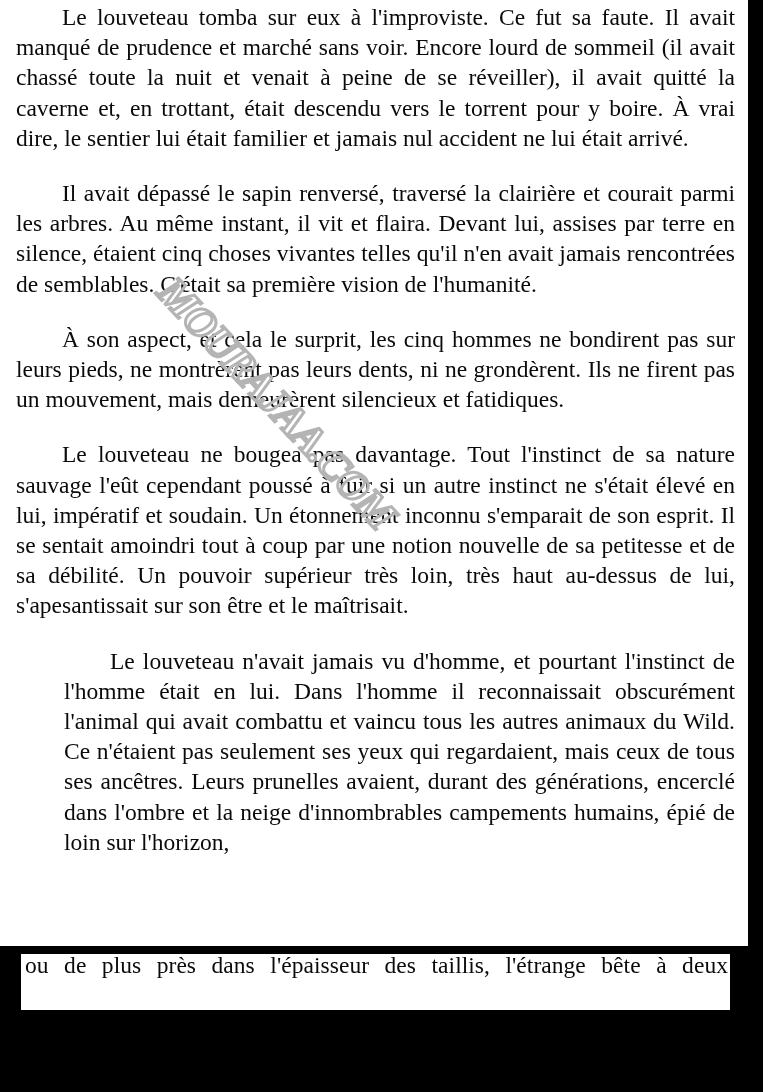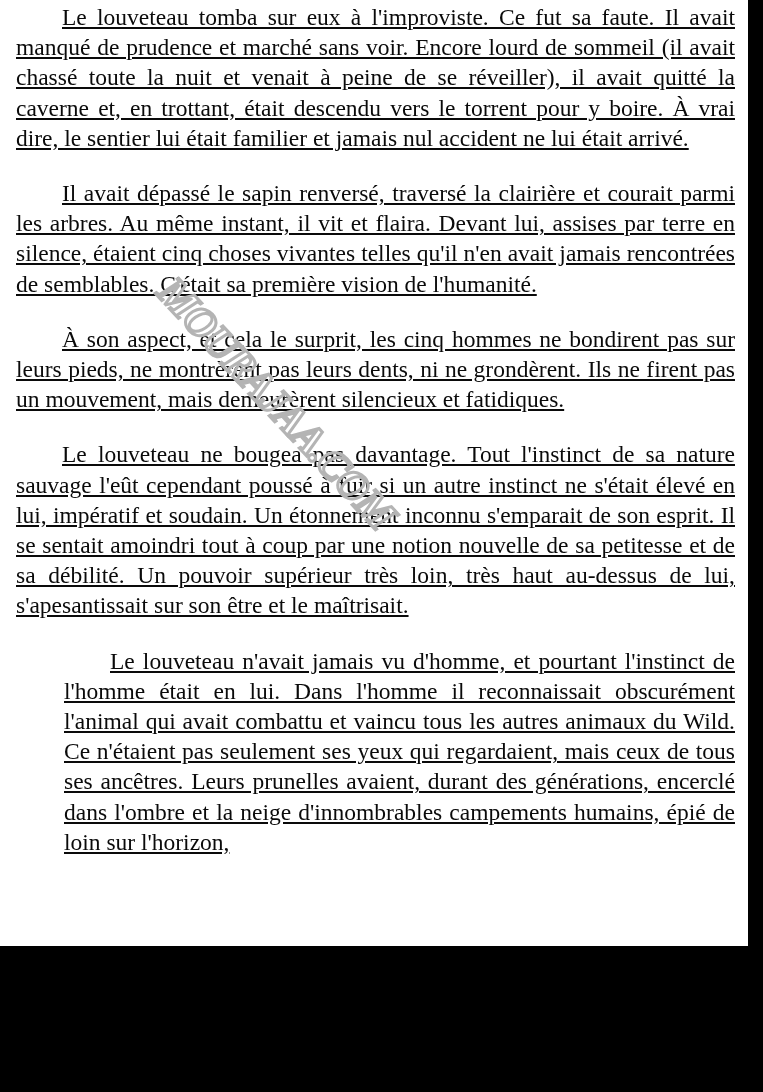--- a/index.html
+++ b/index.html
@@ -39,21 +39,20 @@
     width: 719px;
   }
 
   .para {
     margin: 0 0 25px 0;
     font-size: 23.5px;
     line-height: 30.2px;
     color: #0a0a0a;
     text-align: justify;
     text-indent: 46px;
-    text-decoration: underline;
     -webkit-font-smoothing: none;
   }
   .para:last-child { margin-bottom: 0; }
 
   
   .para.tail { margin-bottom: 0; margin-left: 48px; }
 
   
   #watermark {
     position: absolute;
@@ -129,14 +128,20 @@
       <p class="para">Le louveteau ne bougea pas davantage. Tout l'instinct de sa nature sauvage l'eût cependant poussé à fuir si un autre instinct ne s'était élevé en lui, impératif et soudain. Un étonnement inconnu s'emparait de son esprit. Il se sentait amoindri tout à coup par une notion nouvelle de sa petitesse et de sa débilité. Un pouvoir supérieur très loin, très haut au-dessus de lui, s'apesantissait sur son être et le maîtrisait.</p>
       <p class="para tail">Le louveteau n'avait jamais vu d'homme, et pourtant l'instinct de l'homme était en lui. Dans l'homme il reconnaissait obscurément l'animal qui avait combattu et vaincu tous les autres animaux du Wild. Ce n'étaient pas seulement ses yeux qui regardaient, mais ceux de tous ses ancêtres. Leurs prunelles avaient, durant des générations, encerclé dans l'ombre et la neige d'innombrables campements humains, épié de loin sur l'horizon,</p>
     </div>
 
     <div id="watermark">
       <div class="wm-text">MOURAJAA.COM</div>
     </div>
 
   </div>
 
+  <div id="highlight-band">
+    <div class="hl-inner">
+      <div class="hl-line justify">ou de plus près dans l'épaisseur des taillis, l'étrange bête à deux</div>
+
+    </div>
+  </div>
 
 </div>
 
 </body></html>

